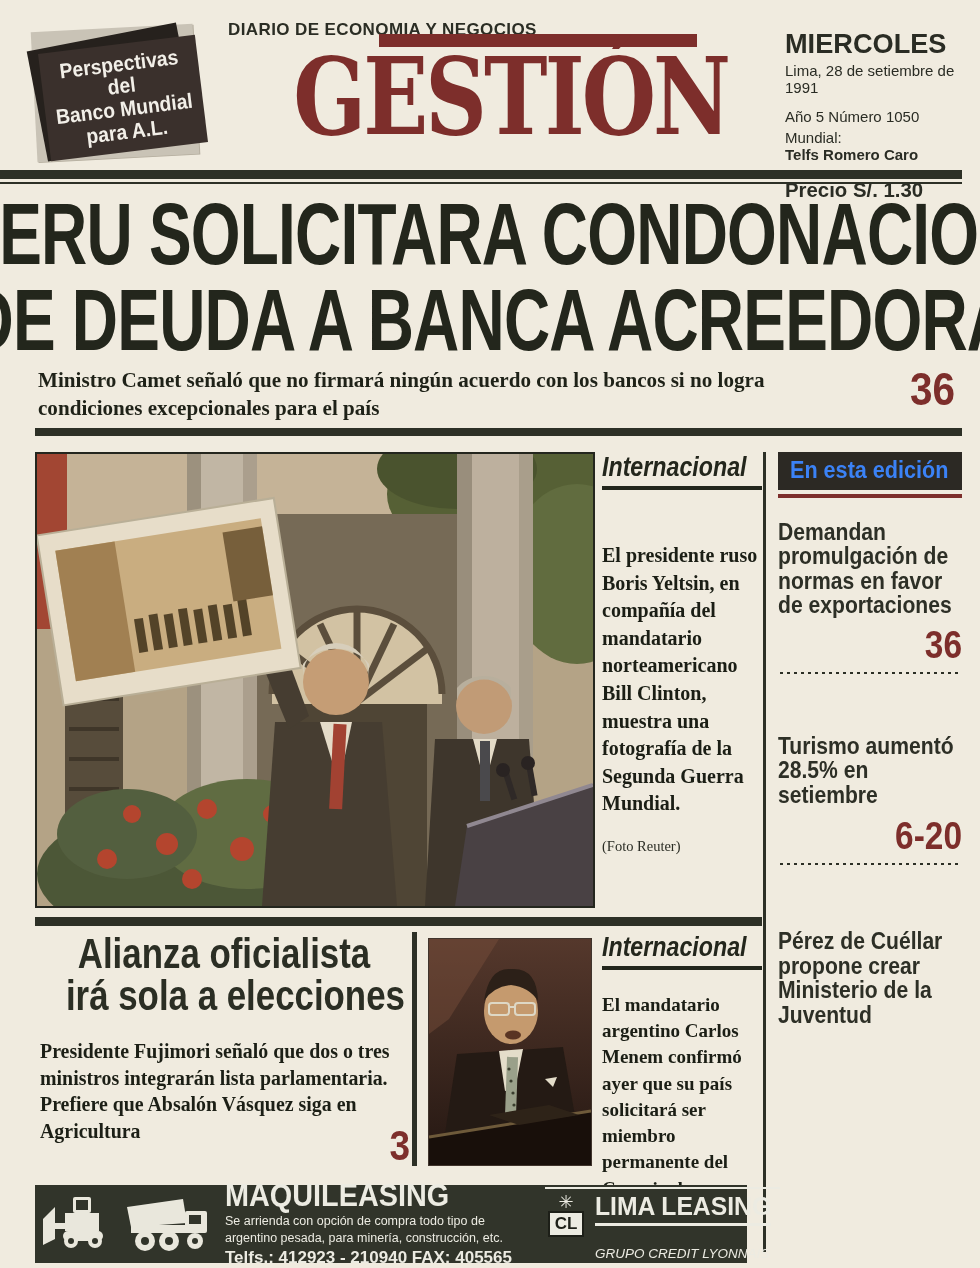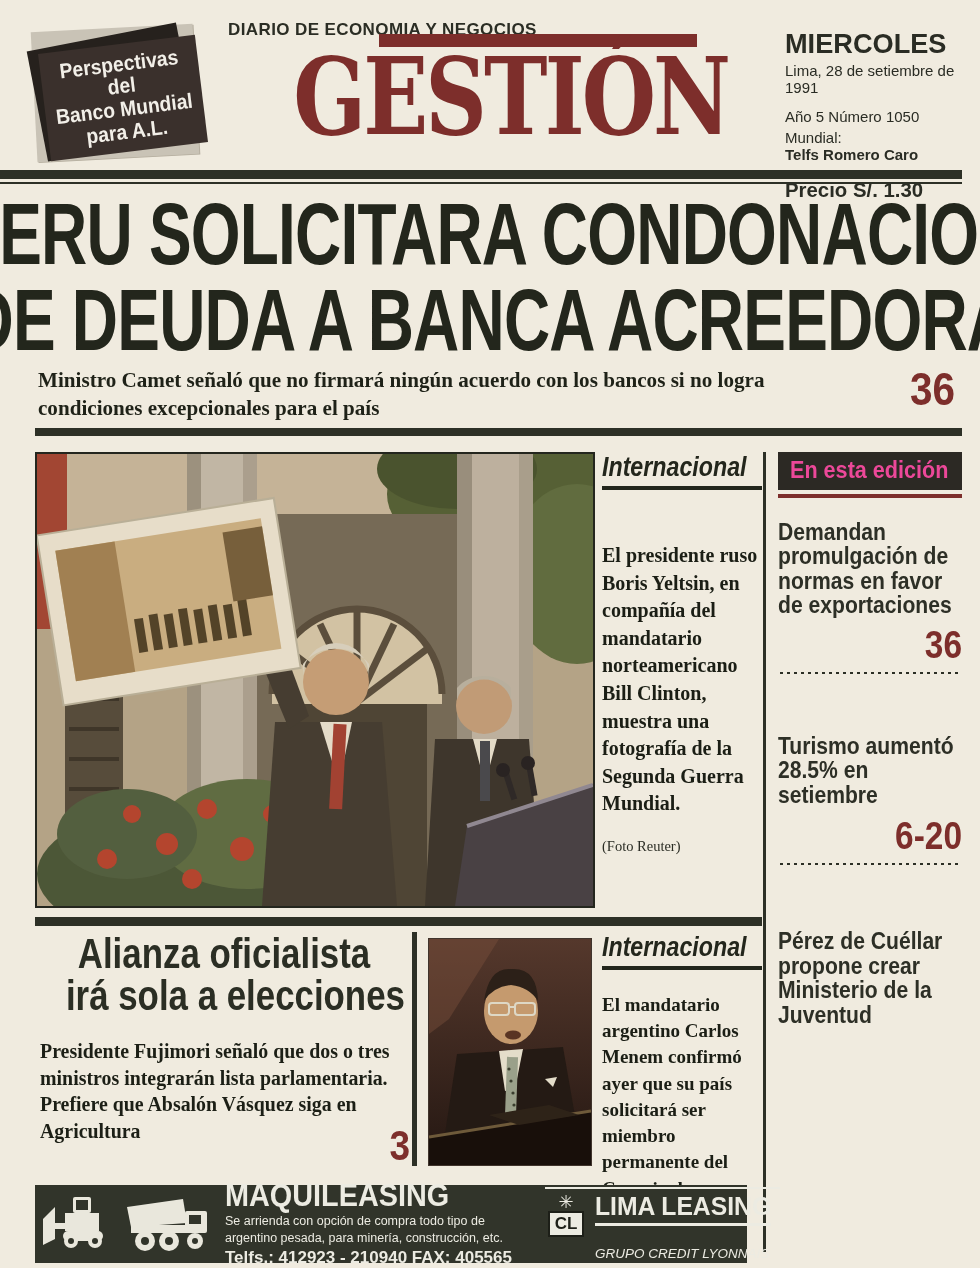--- a/index.html
+++ b/index.html
@@ -61,21 +61,21 @@
           transform:scaleX(.86); transform-origin:left; white-space:nowrap; }
   .intl-rule { height:4px; background:#23261c; margin-top:3px; }
   .caption { font-family:"Liberation Serif", serif; font-weight:bold; font-size:20px;
              line-height:1.38; color:#1b1e15; }
   .credit { font-family:"Liberation Serif", serif; font-size:14.5px; color:#2a2c24; }
 
   .vdiv { position:absolute; background:#2d3026; }
 
   
   .sidebar { position:absolute; left:778px; top:452px; width:184px; }
-  .sb-titlebox { background:#2c2924; color:#ec4899; font-weight:bold; font-size:24px;
+  .sb-titlebox { background:#2c2924; color:#3b82f6; font-weight:bold; font-size:24px;
                  padding:4px 0 6px 12px; }
   .sb-titlebox span { display:inline-block; transform:scaleX(.9); transform-origin:left; white-space:nowrap; }
   .sb-maroon { height:4px; background:#7d2e2b; margin-top:4px; }
   .sb-item-head { font-weight:bold; font-size:24px; line-height:1.02; color:#2d2f26;
                   transform:scaleX(.88); transform-origin:left; width:114%; }
   .sb-item-body { font-family:"Liberation Serif", serif; font-size:16.5px; line-height:1.3;
                   color:#1b1e15; margin-top:12px; }
   .sb-pageref { text-align:right; color:#7d2e2b; font-weight:bold; font-size:38px;
                 line-height:1; transform:scaleX(.88); transform-origin:right; }
   .dotted { height:6px; margin-top:6px;

